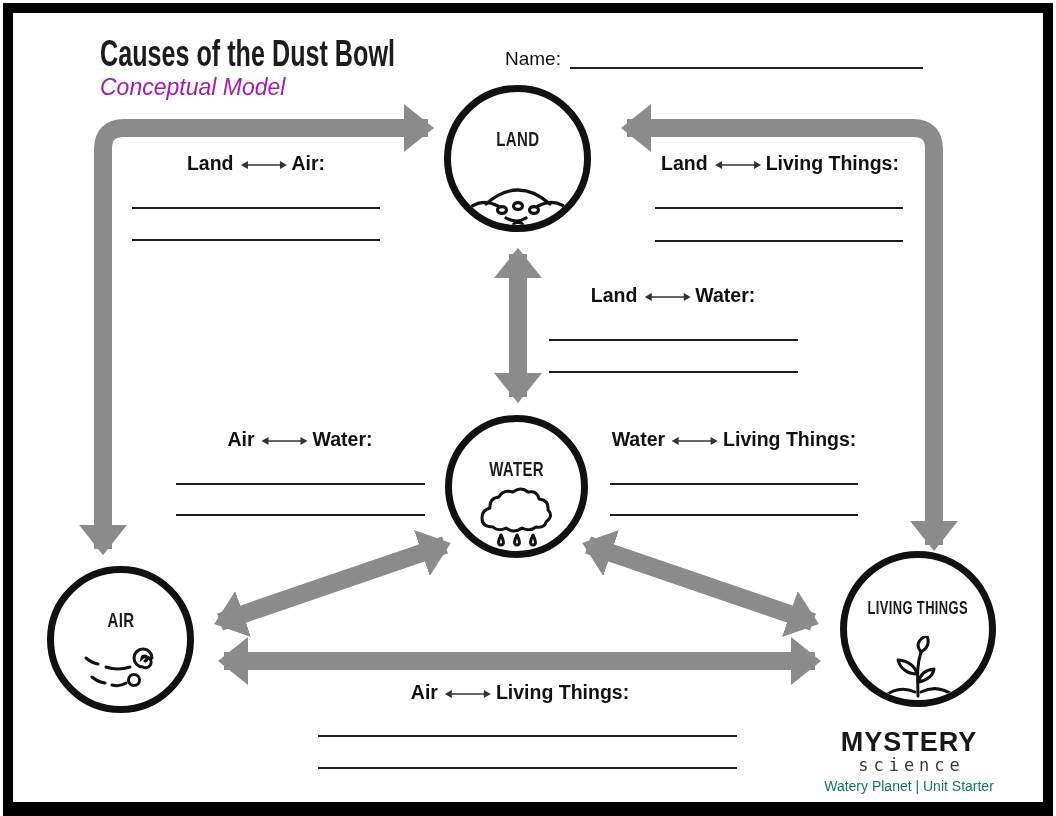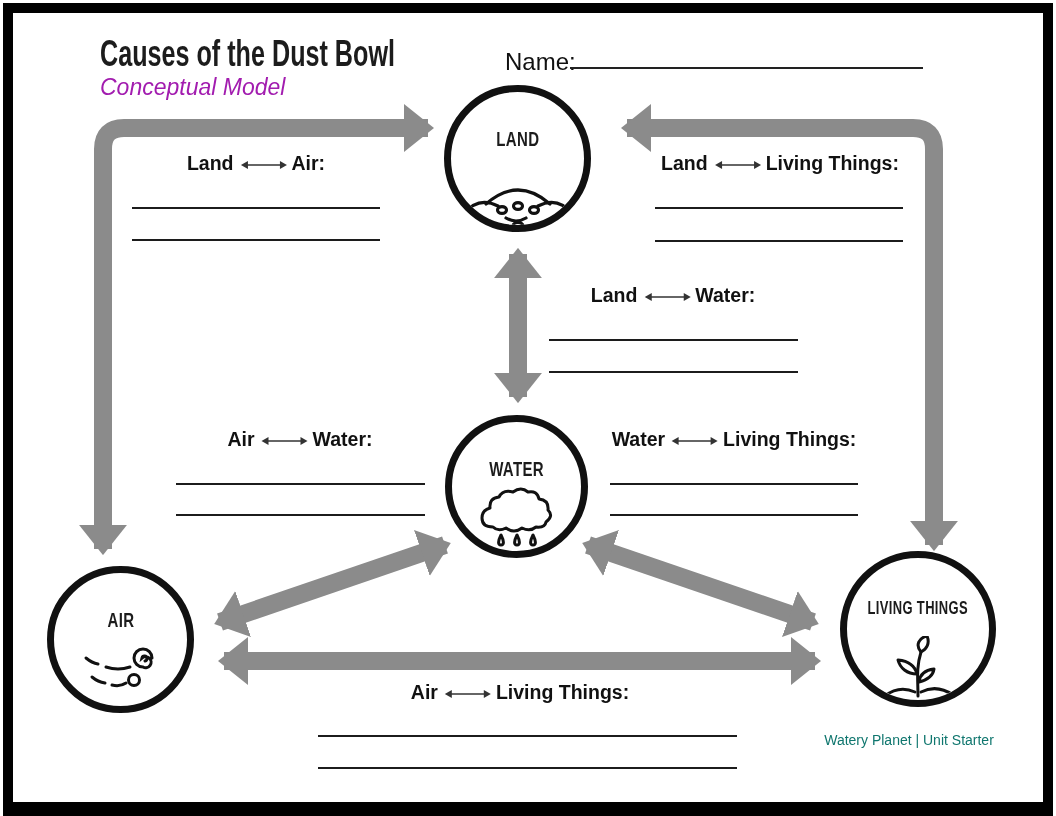--- a/index.html
+++ b/index.html
@@ -14,21 +14,21 @@
   }
   .title{
     position:absolute;left:100px;top:33px;margin:0;
     font-size:37px;font-weight:700;color:#1c1c1c;white-space:nowrap;
     transform:scaleX(.68);transform-origin:left top;
   }
   .subtitle{
     position:absolute;left:100px;top:74px;font-size:23px;font-style:italic;
     font-weight:500;color:#a21caf;white-space:nowrap;
   }
-  .name-label{position:absolute;left:505px;top:48px;font-size:24px;}
+  .name-label{position:absolute;left:505px;top:48px;font-size:19px;}
   .name-line{position:absolute;left:570px;top:47px;width:353px;height:20px;border-bottom:2px solid #222;}
   .arrows{position:absolute;left:0;top:0;z-index:1;}
   .node{
     position:absolute;background:#fff;border:7px solid #111;border-radius:50%;
     box-sizing:border-box;display:flex;flex-direction:column;align-items:center;
     overflow:hidden;z-index:2;
   }
   .node .nlabel{
     margin-top:36px;font-weight:700;font-size:20px;letter-spacing:.5px;
     transform:scaleX(.75);white-space:nowrap;color:#1c1c1c;
@@ -217,16 +217,18 @@
   <div class="ans-line" style="left:176px;top:483px;width:249px;"></div>
   <div class="ans-line" style="left:176px;top:514px;width:249px;"></div>
 
   <div class="ans-line" style="left:610px;top:483px;width:248px;"></div>
   <div class="ans-line" style="left:610px;top:514px;width:248px;"></div>
 
   <div class="ans-line" style="left:318px;top:735px;width:419px;"></div>
   <div class="ans-line" style="left:318px;top:767px;width:419px;"></div>
 
   <div class="brand">
+    <div class="brand-top">MYSTERY</div>
+    <div class="brand-bottom">science</div>
     <div class="brand-tag">Watery Planet | Unit Starter</div>
   </div>
 
 </div>
 
 </body></html>

